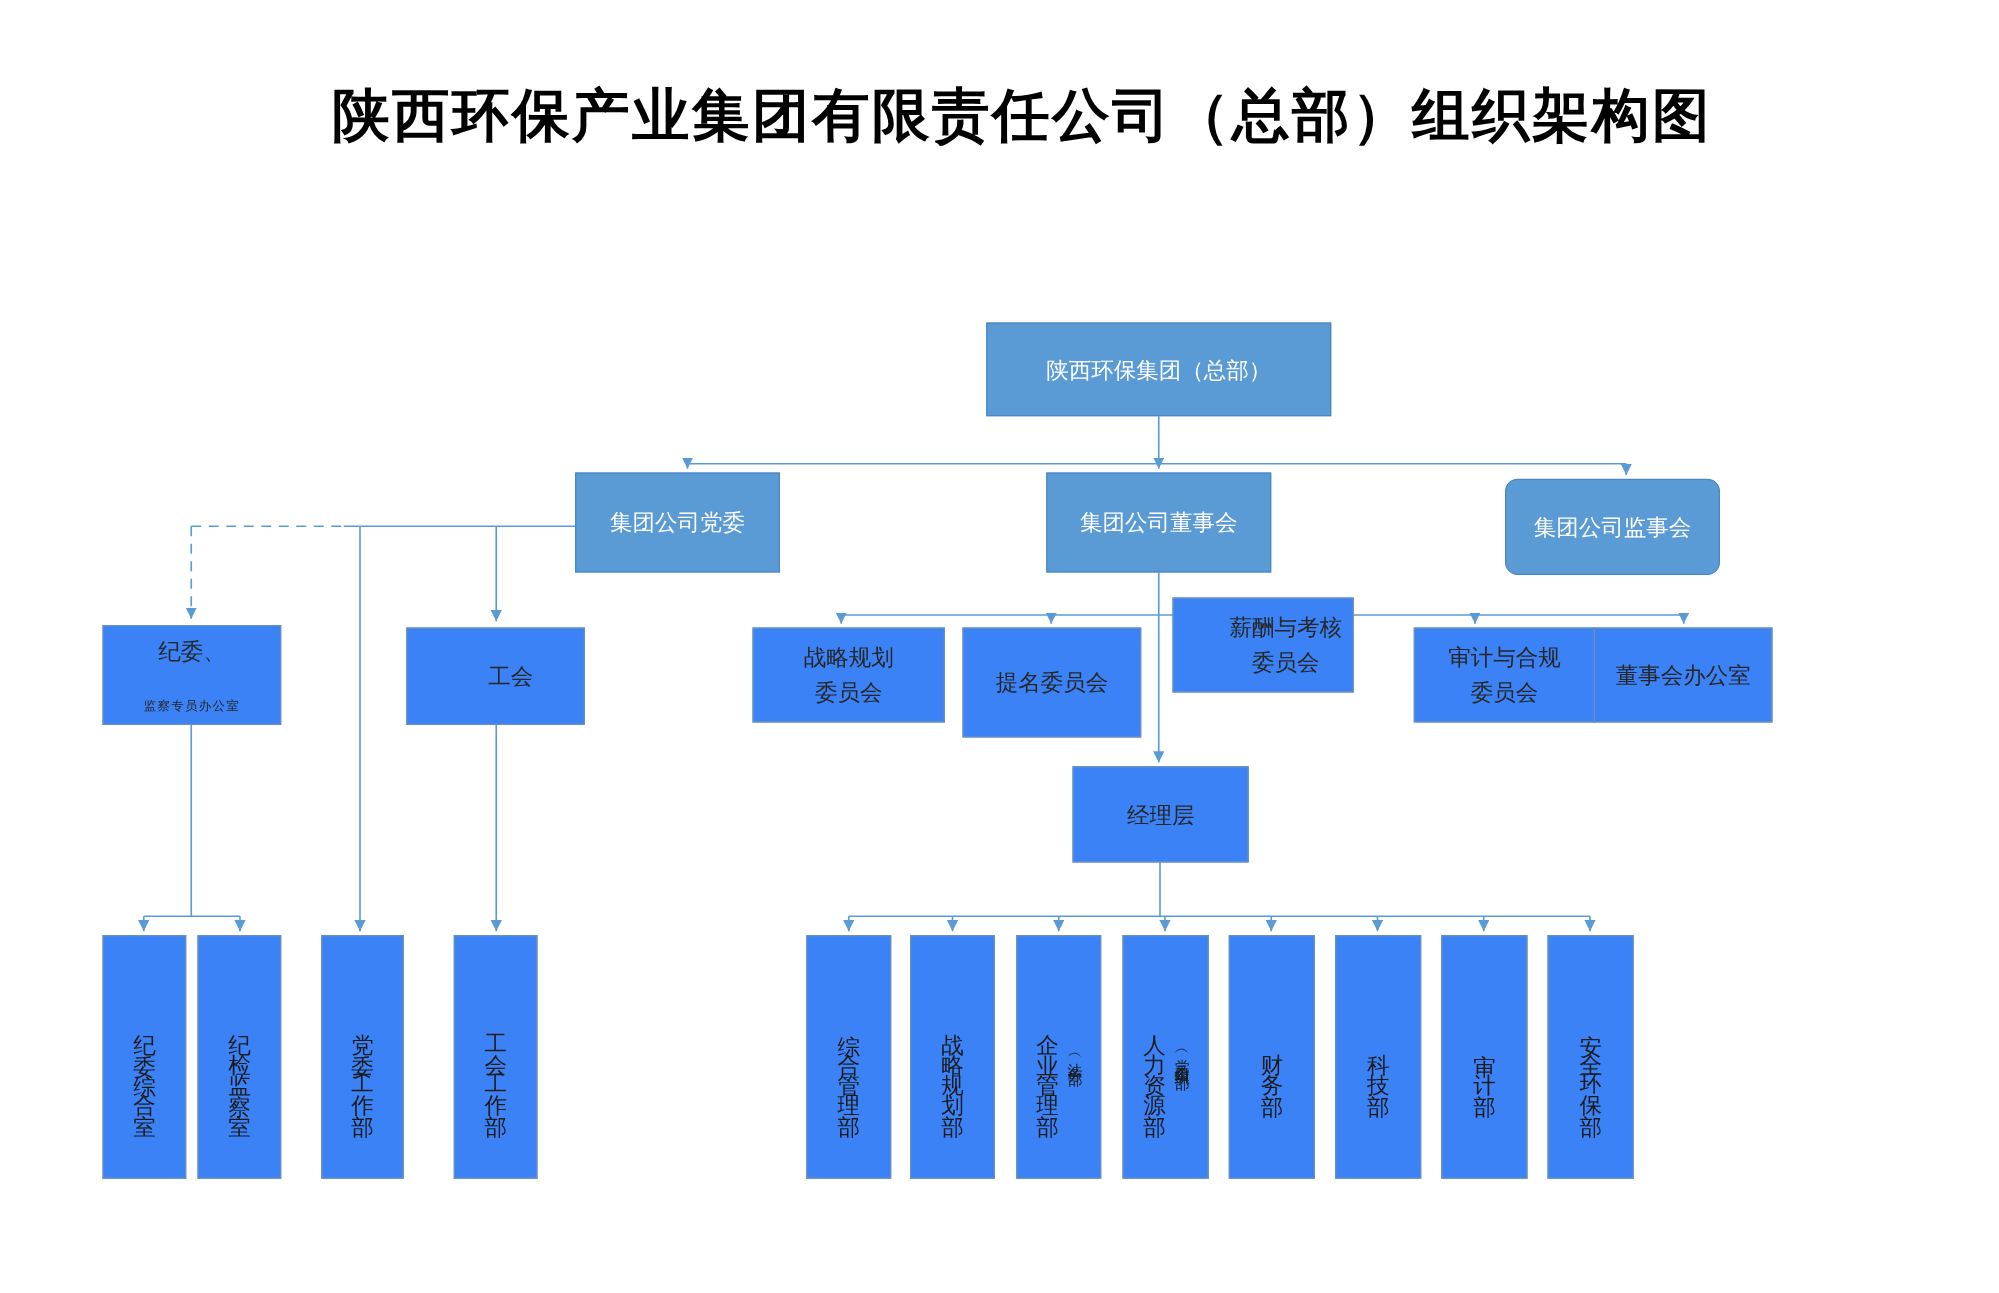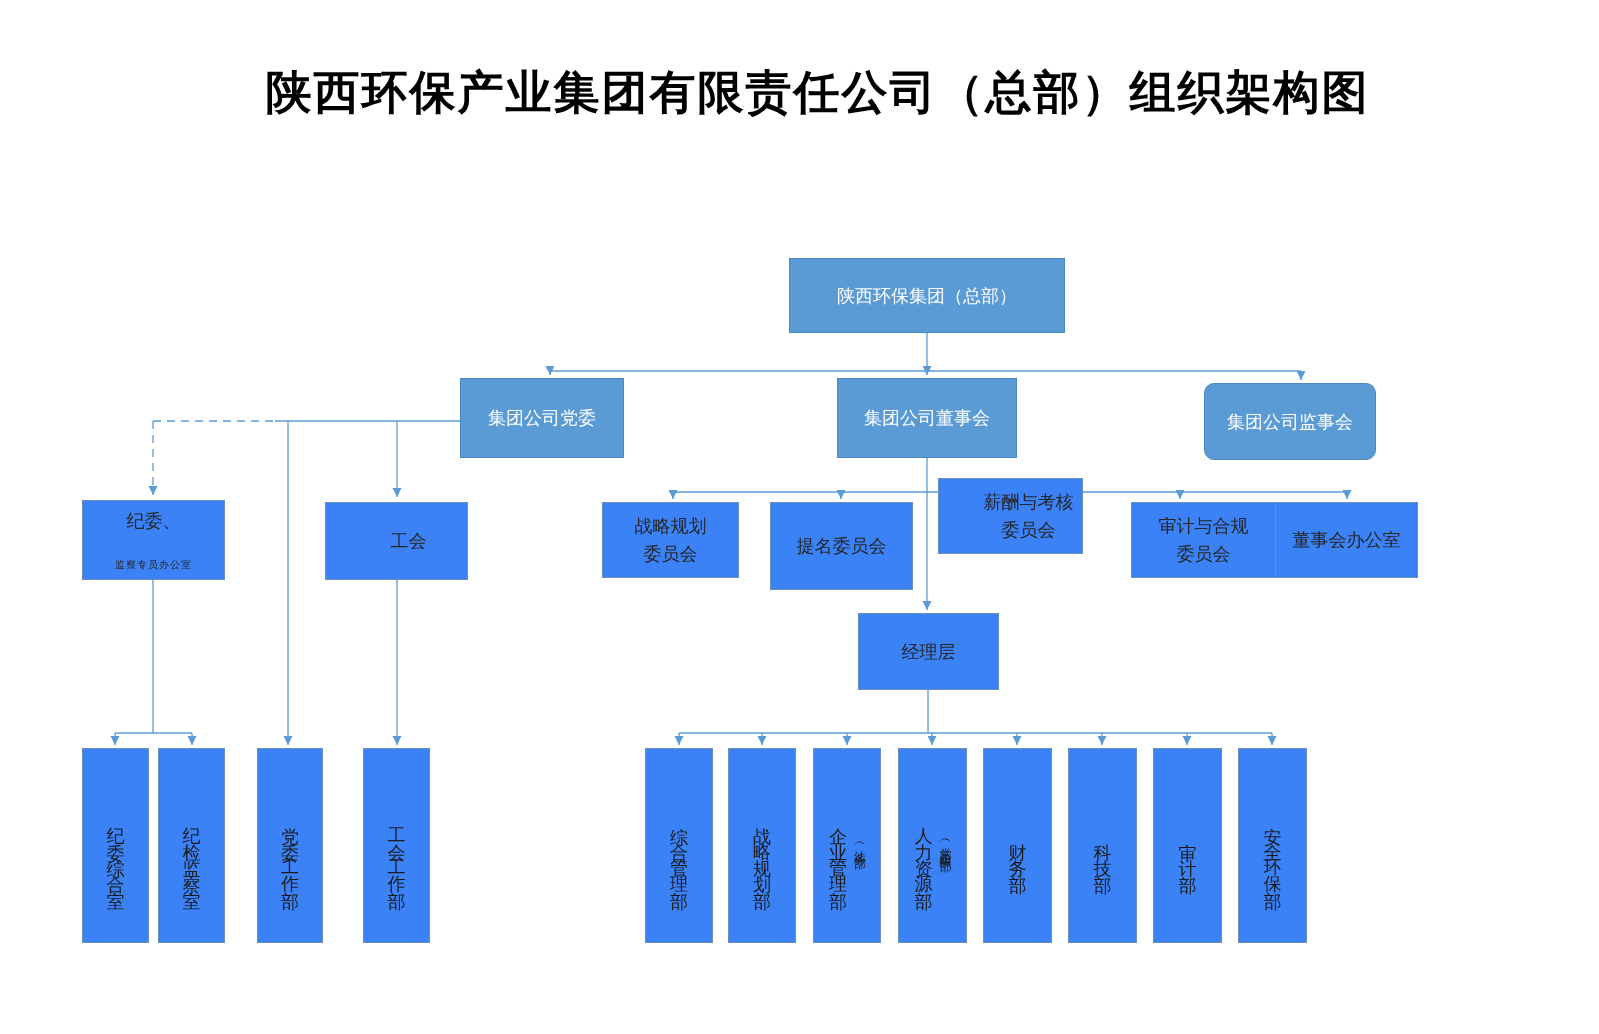--- a/index.html
+++ b/index.html
@@ -100,21 +100,21 @@
 
   <div class="box white disc" style="left:82px; top:500px; width:143px; height:80px;">
     <span class="l1">纪委、</span>
     <span class="l2">监察专员办公室</span>
   </div>
 
   <div class="box white" style="left:325px; top:502px; width:143px; height:78px;padding-left:24px;">
     <span>工会</span>
   </div>
 
-  <div class="box white stack" style="left:602px; top:502px; width:137px; height:76px;">
+  <div class="box white stack" style="left:602px; top:502px; width:154px; height:76px;">
     <span>战略规划</span>
     <span>委员会</span>
   </div>
   <div class="box white stack" style="left:770px; top:502px; width:143px; height:88px;">
     <span>提名委员会</span>
 
   </div>
   <div class="box white stack" style="left:938px; top:478px; width:145px; height:76px;padding-left:36px;">
     <span>薪酬与考核</span>
     <span>委员会</span>

